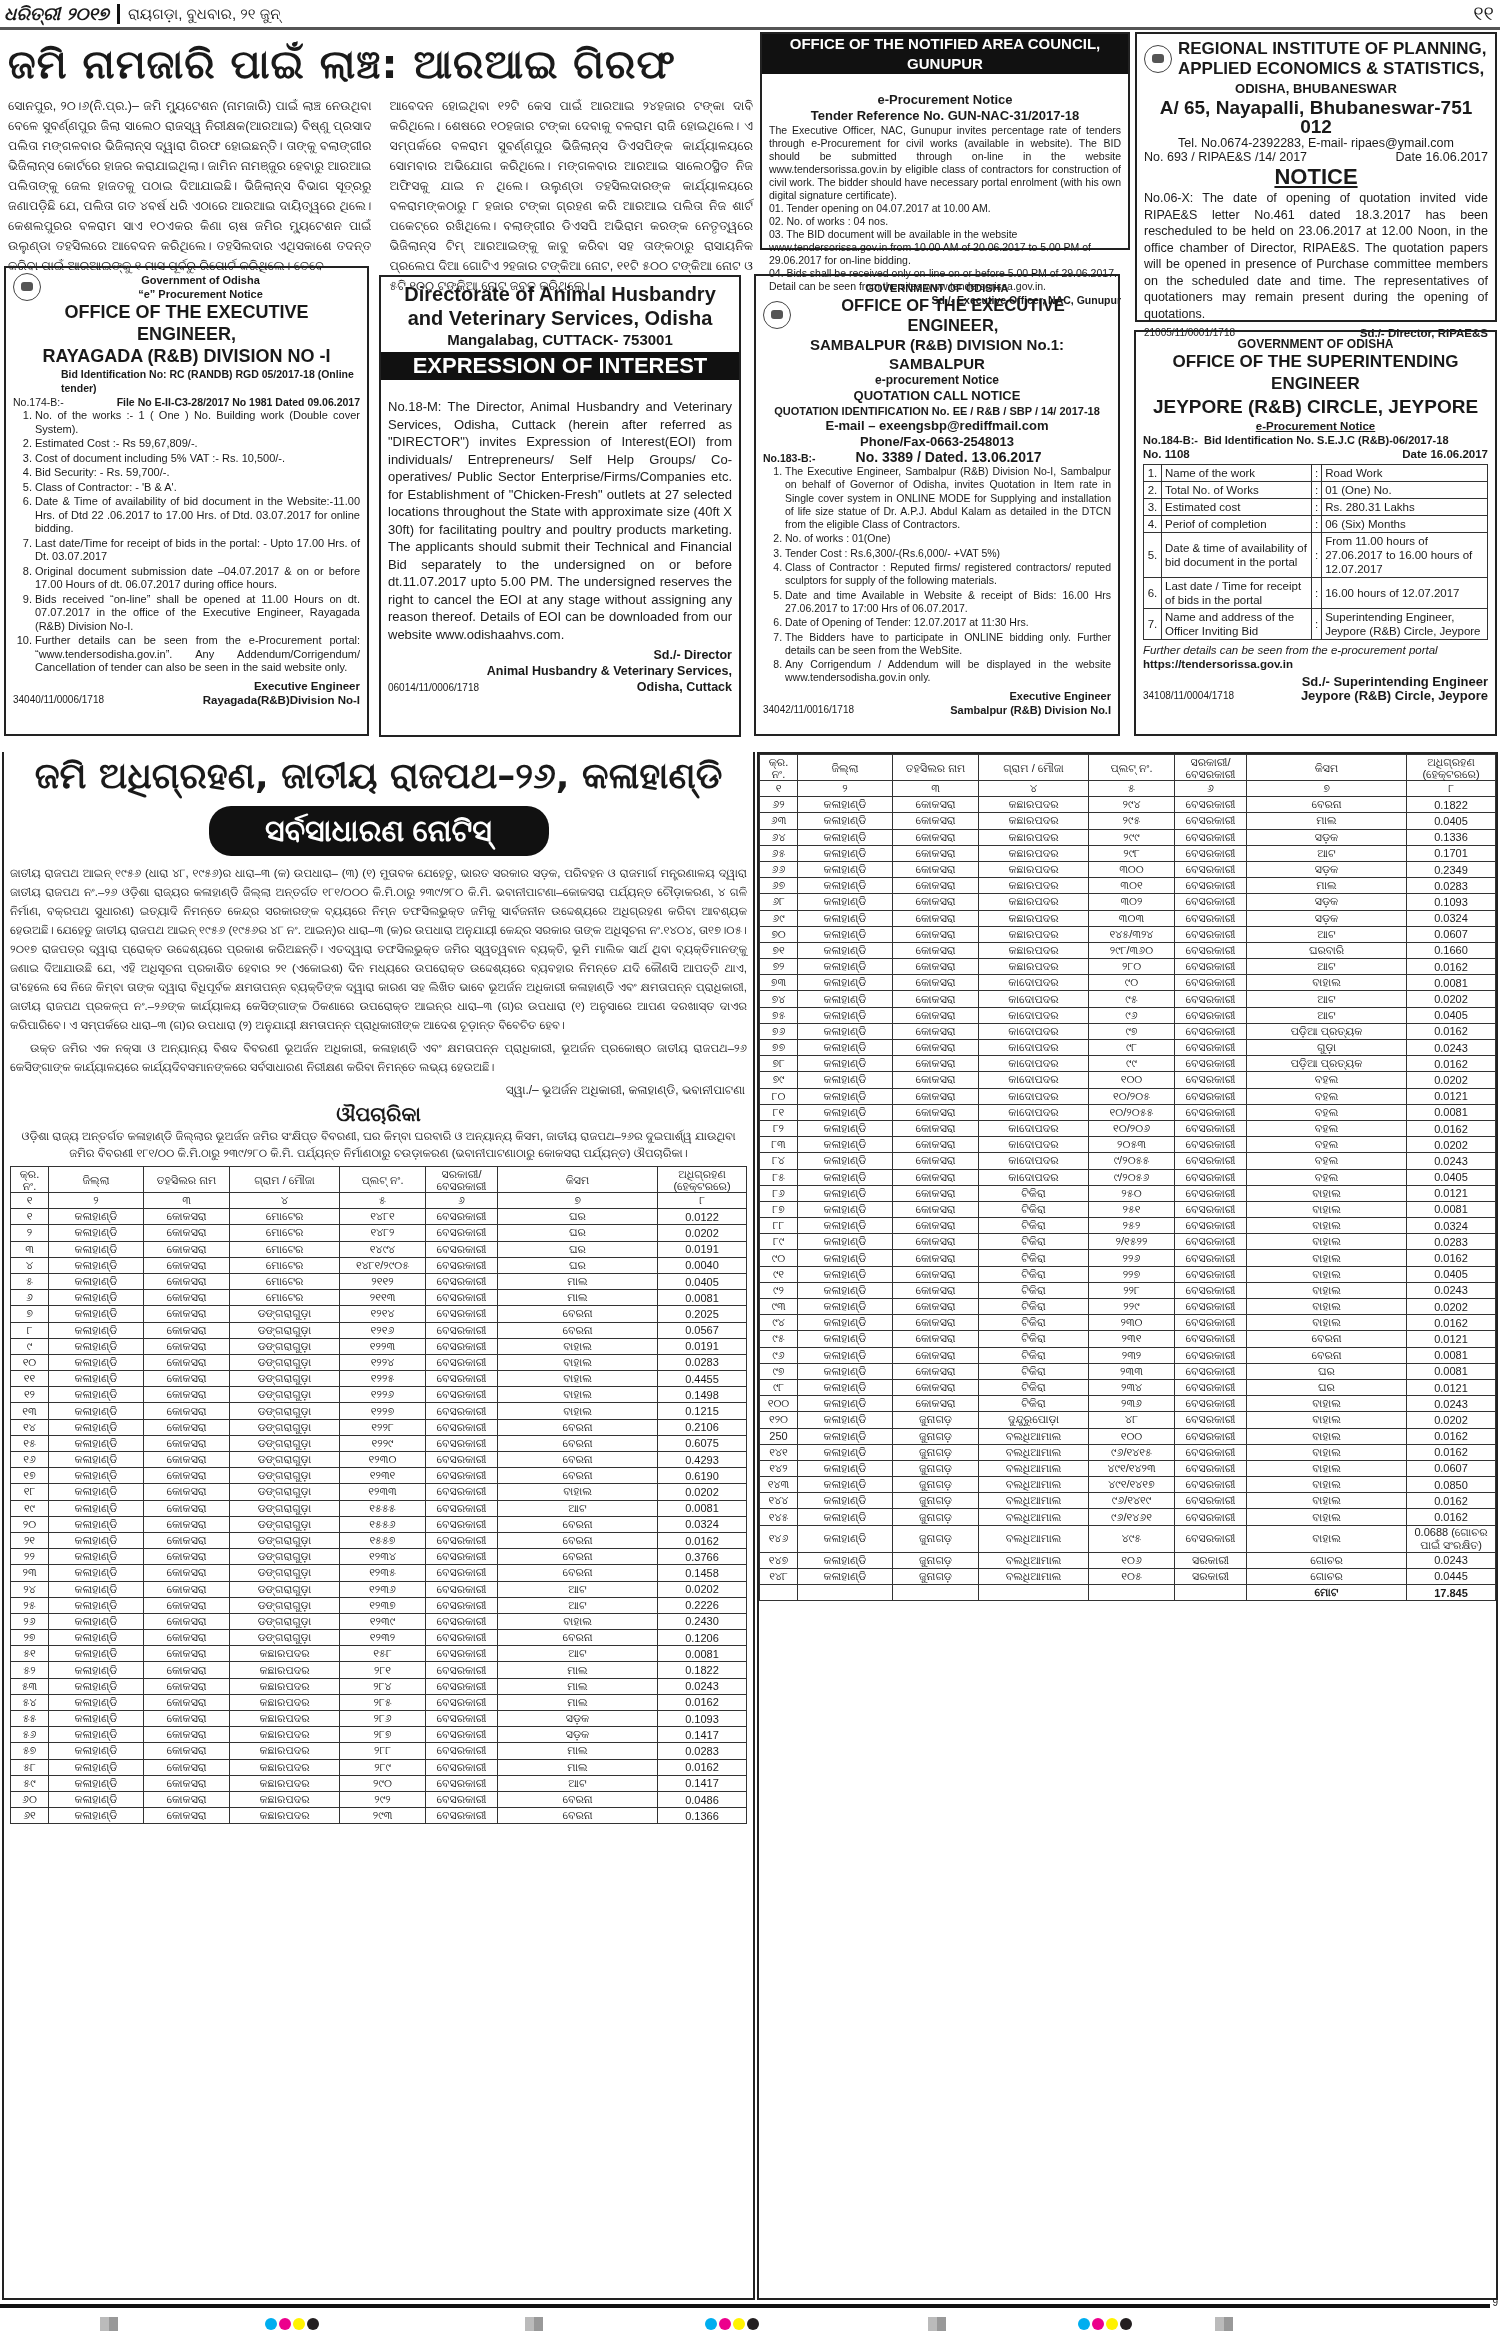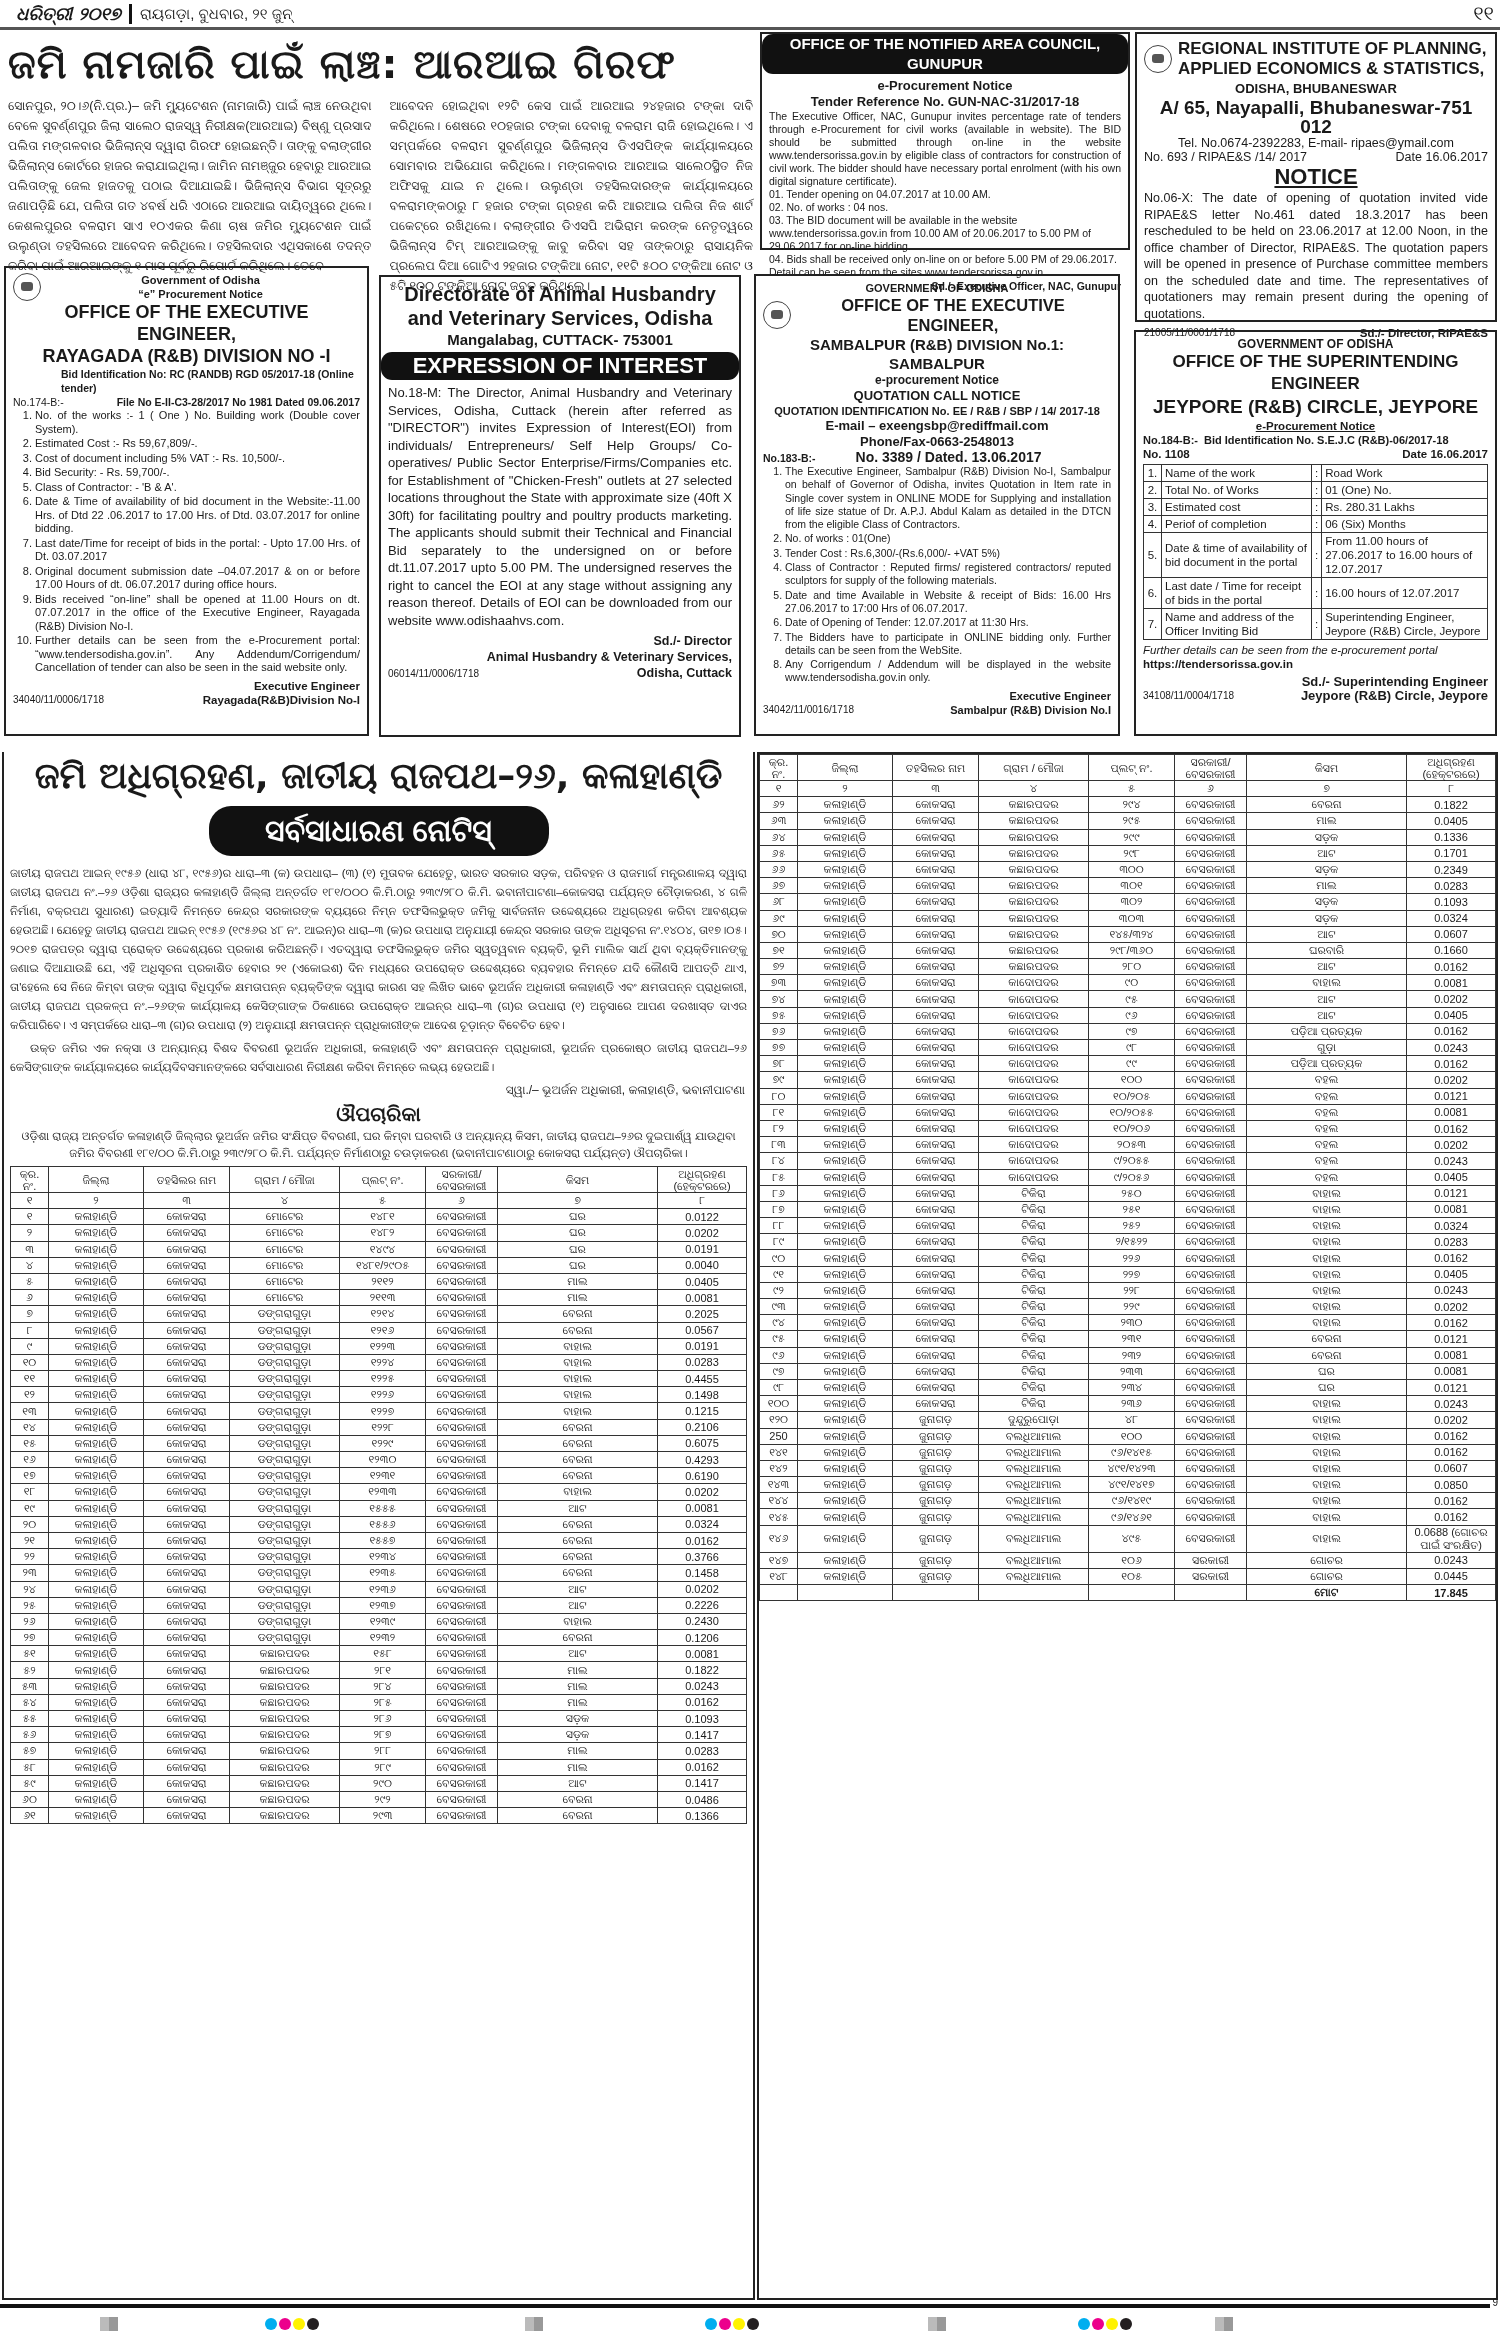--- a/index.html
+++ b/index.html
@@ -1,31 +1,31 @@
 <!DOCTYPE html>
 <html><head>
 <meta charset="utf-8">
 <style>
   * { box-sizing: border-box; margin: 0; padding: 0; }
   body { width: 1500px; height: 2335px; background: #fff; color: #1a1a1a; font-family: "Liberation Sans", sans-serif; position: relative; overflow: hidden; }
   .masthead { position: absolute; left: 0; top: 0; width: 1500px; height: 30px; border-bottom: 3px solid #555; display: flex; align-items: center; }
-  .masthead .brand { font-family: "DejaVu Serif", serif; font-weight: bold; font-style: italic; font-size: 18px; padding-left: 16px; }
+  .masthead .brand { font-family: "DejaVu Serif", serif; font-weight: bold; font-style: italic; font-size: 18px; padding-left: 4px; }
   .masthead .bar { width: 3px; height: 20px; background: #111; margin: 0 8px; }
   .masthead .dateline { font-size: 15px; }
   .masthead .pagenum { position: absolute; right: 6px; top: 2px; font-size: 20px; }
   .col { position: absolute; }
   .lead-title { font-family: "DejaVu Sans", sans-serif; font-weight: bold; font-size: 40px; line-height: 52px; letter-spacing: 1px; }
   .lead-body { display: flex; gap: 18px; font-size: 12.5px; line-height: 20px; text-align: justify; margin-top: 6px; }
   .lead-body p { flex: 1; }
   .box { position: absolute; border: 2px solid #222; padding: 5px 7px; font-size: 11.5px; line-height: 14px; }
   .box .center { text-align: center; }
   .box .b { font-weight: bold; }
   .box .h1 { font-weight: bold; font-size: 21px; line-height: 25px; text-align: center; }
   .box .h2 { font-weight: bold; font-size: 15px; line-height: 19px; text-align: center; }
-  .box .inv { background: #111; color: #fff; font-weight: bold; text-align: center; font-size: 22px; line-height: 28px; margin: 3px -7px 4px; border-radius: 11px; }
+  .box .inv { background: #111; color: #fff; font-weight: bold; text-align: center; font-size: 22px; line-height: 28px; margin: 3px -7px 18px; }
   .box ol { padding-left: 22px; }
   .box ol li { margin-bottom: 1px; text-align: justify; }
   .box .sig { display: flex; justify-content: space-between; align-items: flex-end; margin-top: 4px; }
   .box .sig .code { font-size: 10px; }
   .box .sig .signer { font-weight: bold; text-align: right; }
   .emblem { width: 28px; height: 28px; border: 1.5px solid #444; border-radius: 50%; display: inline-block; vertical-align: middle; position: relative; }
   .emblem::after { content: ""; position: absolute; left: 7px; top: 8px; width: 12px; height: 9px; background: #555; border-radius: 3px; }
   .pt { font-size: 11.5px; width: 100%; border-collapse: collapse; margin: 3px 0; }
   .pt td { border: 1px solid #333; padding: 1px 3px; vertical-align: middle; }
   .big-notice { position: absolute; left: 2px; top: 752px; width: 753px; height: 1548px; border: 2px solid #222; border-top: none; }

